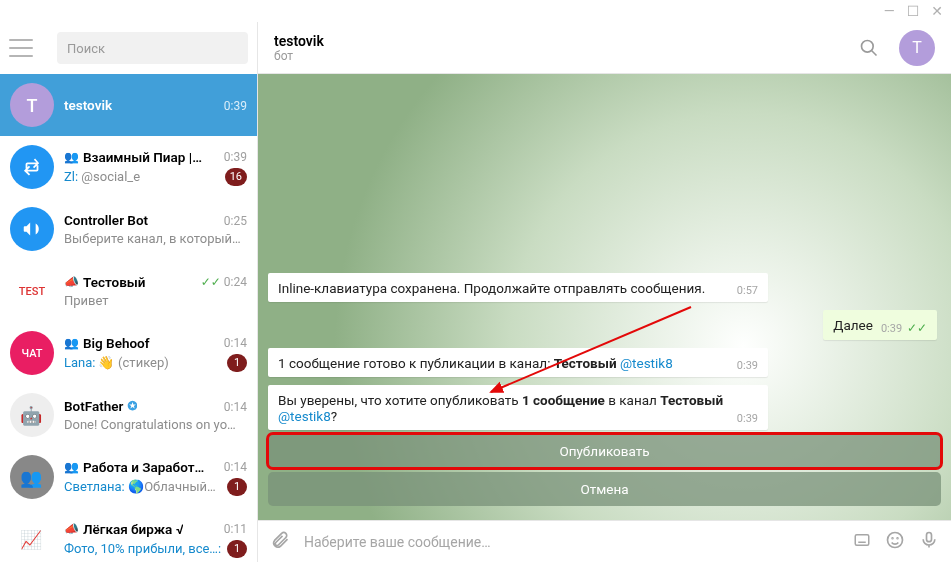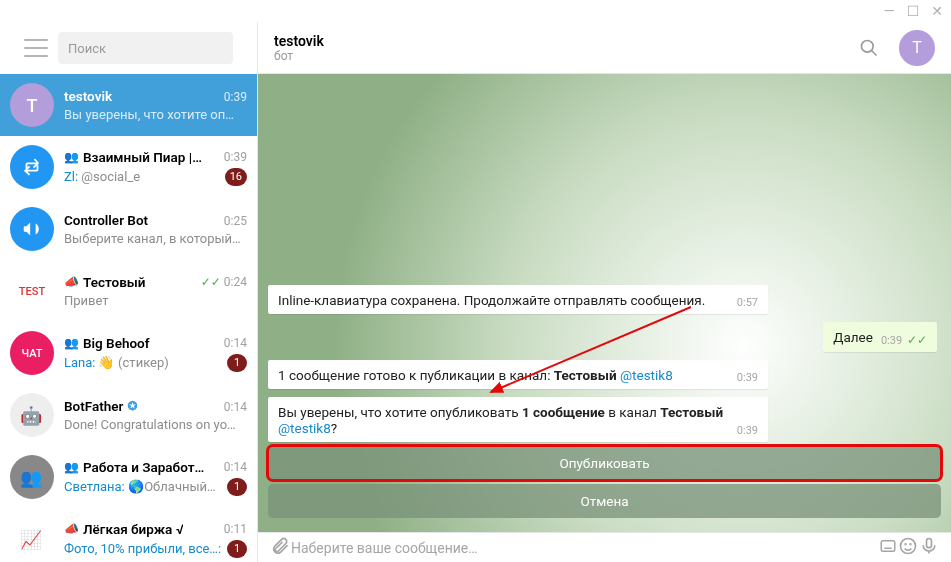--- a/index.html
+++ b/index.html
@@ -1,21 +1,21 @@
 <!DOCTYPE html>
 <html><head>
 <meta charset="utf-8">
 <style>
 * { margin:0; padding:0; box-sizing:border-box; font-family:-apple-system,BlinkMacSystemFont,"Segoe UI",Roboto,sans-serif; }
 body { width:951px; height:562px; background:#fff; display:flex; flex-direction:column; overflow:hidden; }
 .titlebar { height:22px; display:flex; justify-content:flex-end; align-items:center; padding-right:8px; gap:12px; color:#b0b0b0; font-size:14px; }
 .titlebar span { cursor:pointer; }
 .app { flex:1; display:flex; min-height:0; }
 .sidebar { width:258px; border-right:1px solid #e6e6e6; display:flex; flex-direction:column; background:#fff; }
-.sidebar-top { height:52px; display:flex; align-items:center; padding:0 24px; gap:10px; }
+.sidebar-top { height:52px; display:flex; align-items:center; padding:0 9px; gap:24px; }
 .hamburger { width:24px; height:18px; display:flex; flex-direction:column; justify-content:space-between; cursor:pointer; }
 .hamburger div { height:2px; background:#b5b5b5; border-radius:1px; }
 .search-box { flex:1; height:32px; background:#f1f1f1; border-radius:4px; display:flex; align-items:center; padding:0 10px; color:#9a9a9a; font-size:13px; }
 .chatlist { flex:1; overflow:hidden; }
 .chat-item { height:62px; display:flex; align-items:center; padding:6px 10px; gap:10px; cursor:pointer; }
 .chat-item.active { background:#419fd9; color:#fff; }
 .avatar { width:44px; height:44px; border-radius:50%; flex-shrink:0; display:flex; align-items:center; justify-content:center; font-size:18px; font-weight:500; color:#fff; }
 .chat-body { flex:1; min-width:0; }
 .chat-row1 { display:flex; justify-content:space-between; align-items:baseline; }
 .chat-name { font-size:13.5px; font-weight:600; white-space:nowrap; overflow:hidden; text-overflow:ellipsis; display:flex; align-items:center; gap:4px; }
@@ -38,21 +38,21 @@
 .kb-group{padding:0 10px 6px 10px;}
 .kb-btn { background:rgba(120,145,120,0.74); color:#fff; font-size:13.5px; height:34px; border-radius:5px; display:flex; align-items:center; justify-content:center; margin-bottom:4px; cursor:pointer; }
 .kb-btn.highlight { outline:3px solid #e30909; outline-offset:-1px; }
 .msg { max-width:500px; background:#fff; border-radius:2px; padding:7px 10px 5px 10px; margin:4px 10px; font-size:13.5px; color:#222; box-shadow:0 1px 1px rgba(0,0,0,0.08); position:relative; }
 .msg .time { font-size:11px; color:#a6a6a6; float:right; margin-left:8px; margin-top:4px; }
 .msg a { color:#168acd; text-decoration:none; }
 .msg-out { align-self:flex-end; background:#effdde; margin:4px 14px;}
 .msg-out-row{display:flex;justify-content:flex-end;}
 .msg-out .checks{color:#4fae4e; font-size:12px; margin-left:2px;}
 .arrow { position:absolute; pointer-events:none; }
-.input-bar { height:30px; background:#fff; display:flex; align-items:center; padding:0 12px; gap:1px; border-top:1px solid #e6e6e6; }
+.input-bar { height:42px; background:#fff; display:flex; align-items:center; padding:0 12px; gap:14px; border-top:1px solid #e6e6e6; }
 .input-bar .ph { flex:1; color:#a6a6a6; font-size:14px; }
 .ib-icon { color:#a6a6a6; cursor:pointer; }
 .verify { color:#3ba1e3; font-size:12px; }
 .group-ico { color:#5f5f5f; font-size:12px; }
 .mega { color:#5f5f5f; font-size:12px; }
 .sender { color:#168acd; font-size:13px; }
 </style>
 </head>
 <body>
 
@@ -76,23 +76,20 @@
     <div class="chatlist" id="chatlist">
         <div class="chat-item active">
           <div class="avatar" style="background: rgb(179, 157, 219);">T</div>
           <div class="chat-body">
             <div class="chat-row1">
               <div class="chat-name">
                 <span>testovik</span>
               </div>
               <div class="chat-time">0:39</div>
             </div>
-            <div class="chat-row2">
-              <div class="chat-snippet">Вы уверены, что хотите оп…</div>
-            </div>
           </div>
         </div>
         <div class="chat-item">
           <div class="avatar" style="background: rgb(33, 150, 243);">
             <svg width="22" height="22" viewBox="0 0 24 24" fill="#fff">
               <path d="M7 7h10l-3-3 1.4-1.4L19.8 8l-5.4 5.4L13 12l3-3H7v5H5V9a2 2 0 012-2zm10 10H7l3 3-1.4 1.4L3.2 16l5.4-5.4L10 12l-3 3h10v-5h2v5a2 2 0 01-2 2z"></path>
             </svg>
           </div>
           <div class="chat-body">
             <div class="chat-row1">

